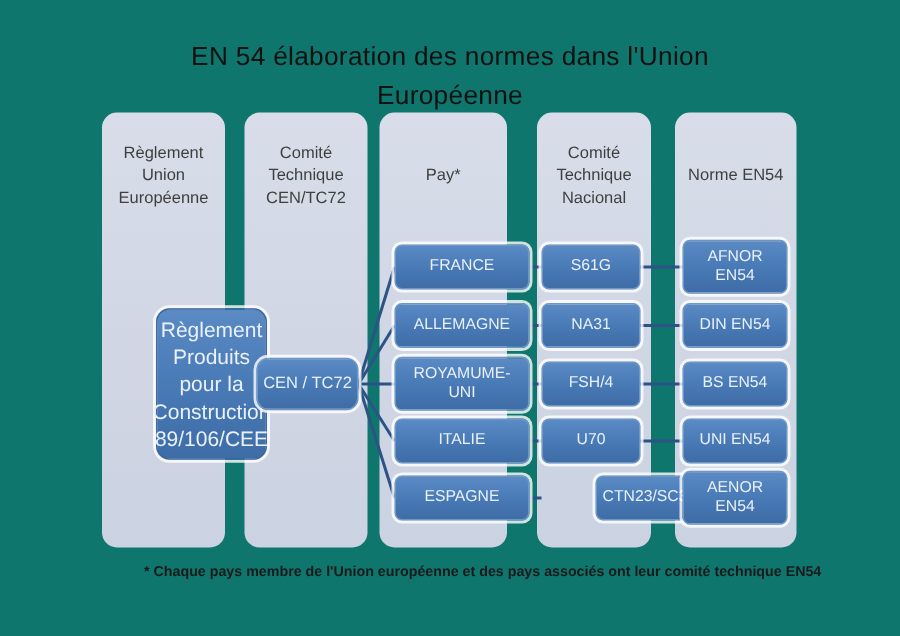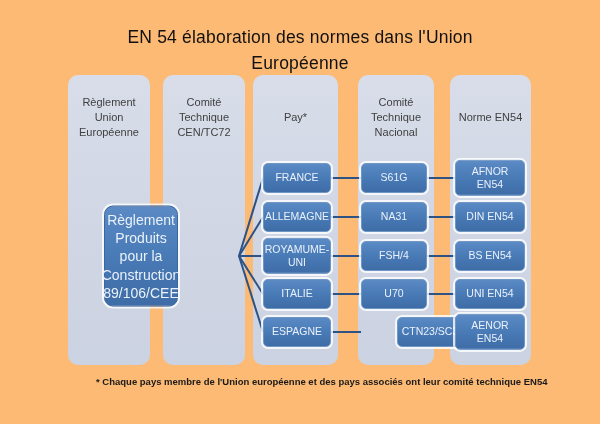--- a/index.html
+++ b/index.html
@@ -9,21 +9,21 @@
     --panel:#d0d6e4;
     --panel-light:#d8dde9;
     --text-dark:#3f3f3f;
   }
   *{margin:0;padding:0;box-sizing:border-box;}
   html,body{background:#fff;}
   body{
     font-family:"Liberation Sans", sans-serif;
     width:600px;height:424px;position:relative;overflow:hidden;
   }
-  .stage{position:absolute;inset:0;width:600px;height:424px;background:#fdba74;}
+  .stage{position:absolute;inset:0;width:600px;height:424px;background:#0f766e;}
 
   .title{
     position:absolute;top:24px;left:85px;width:430px;
     text-align:center;font-size:17.5px;line-height:1.5;color:#111;
     letter-spacing:.2px;
   }
 
   .panel{
     position:absolute;top:75px;height:290px;
     background:linear-gradient(180deg,var(--panel-light) 0%,var(--panel) 55%,#cbd2e1 100%);
@@ -49,21 +49,21 @@
     transform:translateY(-50%);
     background:linear-gradient(180deg,#5b8ac4 0%,var(--node-blue) 45%,var(--node-blue-dark) 100%);
     border:1px solid #6f97c6;
     box-shadow:0 0 0 2px rgba(255,255,255,.8);
     border-radius:5px;
     color:#eaf1fa;
     display:flex;align-items:center;justify-content:center;
     text-align:center;font-size:10.5px;line-height:1.25;
     padding:4px 3px;
   }
-  .node.country{left:263px;width:68px;min-height:30px;}
+  .node.country{left:263px;width:90px;min-height:30px;}
   .node.committee{left:361px;width:66px;min-height:30px;}
   .node.norm{left:455px;width:70px;min-height:30px;}
   .node.source{
     left:80px;top:256px;width:74px;min-height:74px;
     border-radius:9px;font-size:14px;line-height:1.3;
     border-color:#3a679f;
     margin-left:24px;
   }
   .node.cen{
     left:171px;top:256px;width:68px;min-height:35px;
@@ -111,20 +111,21 @@
       <line x1="427" y1="256" x2="455" y2="256" stroke="var(--connector)" stroke-width="2"></line>
       <line x1="239" y1="256" x2="263" y2="294" stroke="var(--connector)" stroke-width="2"></line>
       <line x1="331" y1="294" x2="361" y2="294" stroke="var(--connector)" stroke-width="2"></line>
       <line x1="427" y1="294" x2="455" y2="294" stroke="var(--connector)" stroke-width="2"></line>
       <line x1="239" y1="256" x2="263" y2="332" stroke="var(--connector)" stroke-width="2"></line>
       <line x1="331" y1="332" x2="361" y2="332" stroke="var(--connector)" stroke-width="2"></line>
       <line x1="427" y1="332" x2="455" y2="332" stroke="var(--connector)" stroke-width="2"></line>
     </svg>
 
   <div class="node source">Règlement Produits pour la Construction 89/106/CEE</div>
+  <div class="node cen">CEN / TC72</div>
 
   <div class="footnote">* Chaque pays membre de l'Union européenne et des pays associés ont leur comité technique EN54</div>
 
 <div class="node country" style="top: 178px;">FRANCE</div>
     <div class="node committee" style="top: 178px;">S61G</div>
     <div class="node norm" style="top: 178px;">AFNOR EN54</div>
     <div class="node country" style="top: 217px;">ALLEMAGNE</div>
     <div class="node committee" style="top: 217px;">NA31</div>
     <div class="node norm" style="top: 217px;">DIN EN54</div>
     <div class="node country" style="top: 256px;">ROYAMUME-UNI</div>

